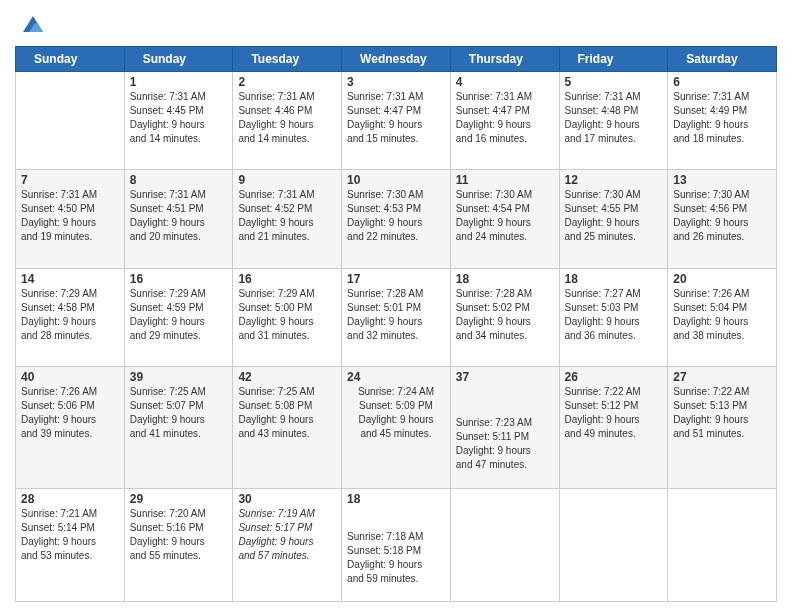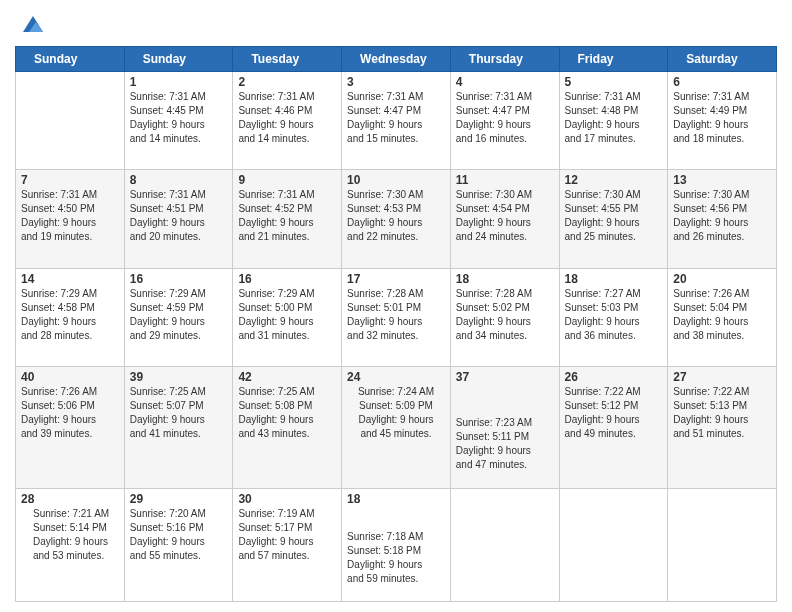--- a/index.html
+++ b/index.html
@@ -330,35 +330,35 @@
             <span class="day-number">27</span>
             <div class="day-info" style="white-space: pre-line;">Sunrise: 7:22 AM
 Sunset: 5:13 PM
 Daylight: 9 hours
 and 51 minutes.</div>
           </td>
         </tr>
         <tr>
           <td>
             <span class="day-number">28</span>
-            <div class="day-info" style="white-space: pre-line; margin-left: 12px;">Sunrise: 7:21 AM
+            <div class="day-info" style="white-space: pre-line;">Sunrise: 7:21 AM
 Sunset: 5:14 PM
 Daylight: 9 hours
 and 53 minutes.</div>
           </td>
           <td>
             <span class="day-number">29</span>
             <div class="day-info" style="white-space: pre-line;">Sunrise: 7:20 AM
 Sunset: 5:16 PM
 Daylight: 9 hours
 and 55 minutes.</div>
           </td>
           <td>
             <span class="day-number">30</span>
-            <div class="day-info" style="white-space: pre-line;">Sunrise: 7:19 AM
+            <div class="day-info" style="white-space: pre-line; font-style: italic;">Sunrise: 7:19 AM
 Sunset: 5:17 PM
 Daylight: 9 hours
 and 57 minutes.</div>
           </td>
           <td>
             <span class="day-number">18</span>
             <div class="day-info" style="white-space: pre-line; margin-top: 24px;">Sunrise: 7:18 AM
 Sunset: 5:18 PM
 Daylight: 9 hours
 and 59 minutes.</div>

